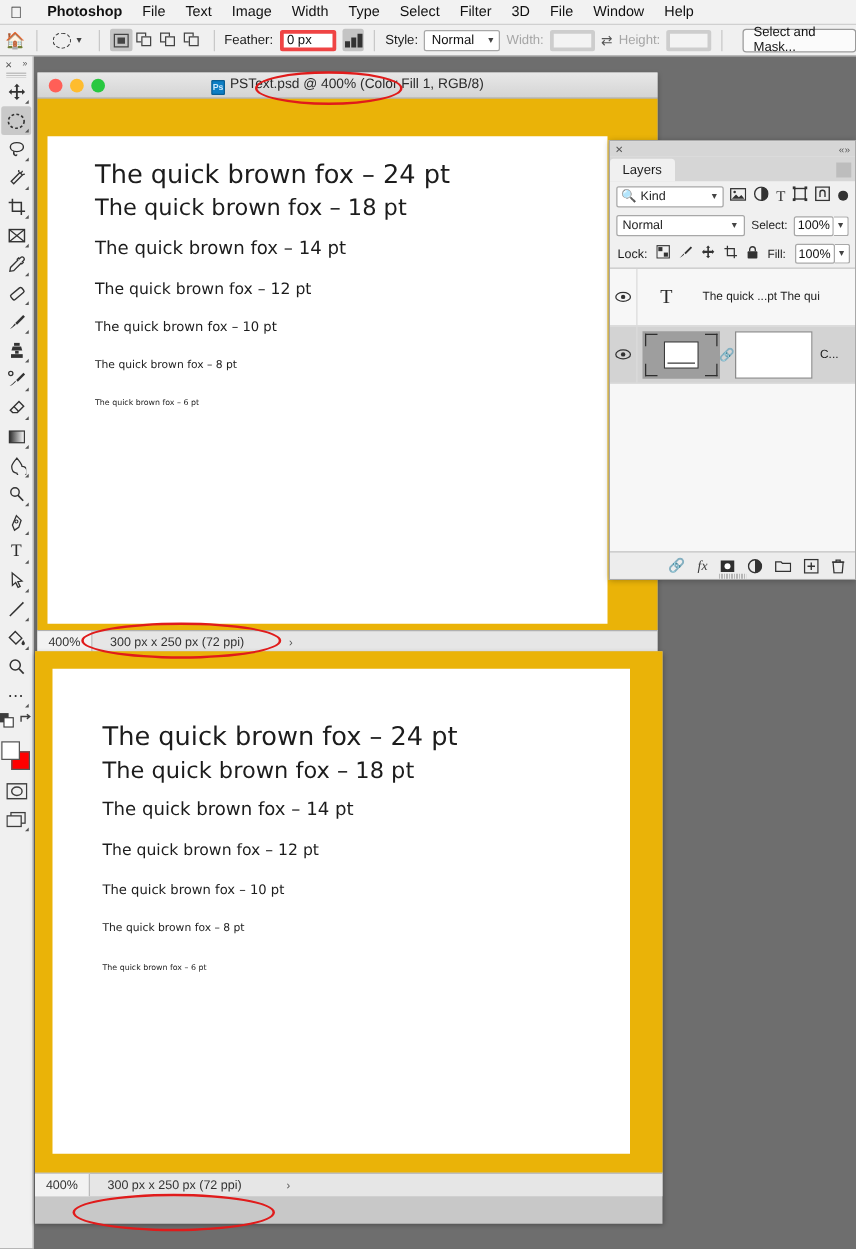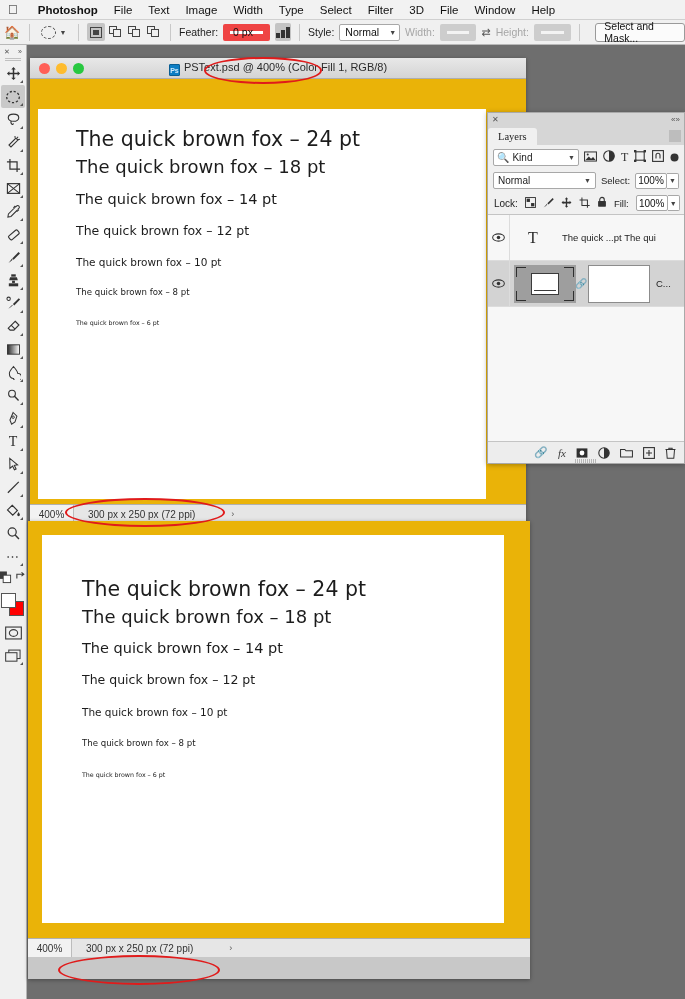--- a/index.html
+++ b/index.html
@@ -43,21 +43,21 @@
   .selmode .sm.active { background: #c4c4c4; }
   .sq-outer { width: 12px; height: 11px; border: 1.3px solid #444; position: relative; }
   .sq-fill { position: absolute; left: 2px; top: 2px; right: 2px; bottom: 2px; background: #444; }
   .sq-pair { position: relative; width: 13px; height: 12px; }
   .sq-pair i { position: absolute; width: 8px; height: 8px; border: 1.2px solid #444; background: #f0f0f0; }
   .sq-pair i.a { left: 0; top: 0; }
   .sq-pair i.b { left: 4px; top: 3px; }
   .opt-label { font-size: 10.5px; color: #1c1c1c; white-space: nowrap; }
   .opt-label.dim { color: #a6a6a6; }
   .opt-input {
-    background: #fff; border: 7px solid #ef4444; border-radius: 2px;
+    background: #fff; border: 3px solid #ef4444; border-radius: 2px;
     height: 17px; font-size: 10.5px; color: #111; padding: 0 3px;
     display: flex; align-items: center;
   }
   .opt-input.dim { background: #f3f3f3; border-color: #cdcdcd; }
   .antialias-btn {
     width: 20px; height: 18px; background: #c4c4c4; border-radius: 2px;
     display: flex; align-items: flex-end; justify-content: center; gap: 1px; padding-bottom: 3px;
   }
   .antialias-btn i { display: block; width: 4px; background: #333; }
   .opt-select {
@@ -135,21 +135,21 @@
   
   .layers-panel {
     position: absolute; left: 487px; top: 112px; width: 198px; height: 352px;
     background: #f0f0f0; border: 1px solid #a9a9a9; box-shadow: 0 1px 5px rgba(0,0,0,.3);
     display: flex; flex-direction: column;
   }
   .lp-topbar { height: 12px; background: #d6d6d6; display: flex; align-items: center;
     justify-content: space-between; padding: 0 4px; font-size: 8px; color: #555; }
   .lp-tabs { height: 20px; background: #d6d6d6; display: flex; align-items: flex-end; }
   .lp-tab { background: #f0f0f0; font-size: 10.5px; color: #1c1c1c; padding: 3px 10px 3px 10px;
-    border-top-left-radius: 3px; border-top-right-radius: 3px; font-family: Liberation Serif, serif; }
+    border-top-left-radius: 3px; border-top-right-radius: 3px; }
   .lp-tabmenu { margin-left: auto; width: 12px; height: 12px; background: #bdbdbd; margin-right: 3px; margin-bottom: 3px;}
   .lp-row { display: flex; align-items: center; padding: 3px 5px; gap: 5px; }
   .kind-box {
     flex: 0 0 86px; background: #fff; border: 1px solid #a8a8a8; border-radius: 2px;
     height: 17px; display: flex; align-items: center; padding: 0 3px; gap: 3px;
     font-size: 10px; color: #1c1c1c;
   }
   .kind-caret { margin-left: auto; font-size: 7px; color: #444; }
   .filter-icons { display: flex; align-items: center; gap: 6px; }
   .blend-select {

